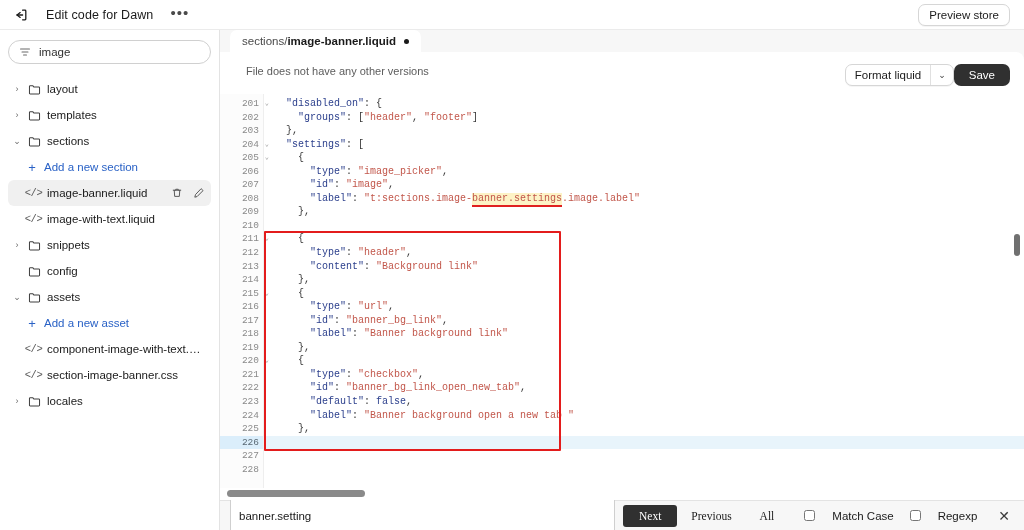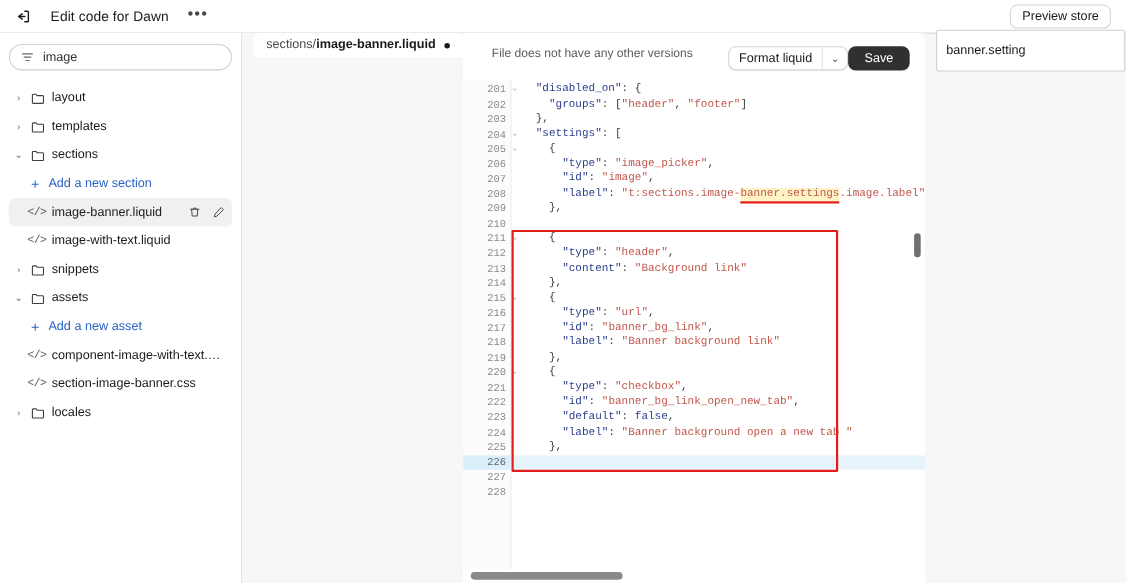--- a/index.html
+++ b/index.html
@@ -84,21 +84,21 @@
     font-family: "Liberation Mono", monospace;
   }
   .tree-label { white-space: nowrap; overflow: hidden; text-overflow: ellipsis; }
   .tree-row.indent1 { padding-left: 18px; }
   .add-row { color: #2a62c6; }
   .add-plus { width: 12px; flex:0 0 12px; text-align:center; font-size: 13px; color:#2a62c6; }
   .row-actions { margin-left: auto; display: flex; gap: 10px; align-items: center; }
   .row-actions span { color: #4a4a4a; display:flex; align-items:center; cursor: pointer; }
 
   
-  .main { flex: 1 1 auto; display: flex; flex-direction: row; min-width: 0; background: #f7f7f7; position: relative; }
+  .main { flex: 1 1 auto; display: flex; flex-direction: column; min-width: 0; background: #f7f7f7; position: relative; }
 
   .tabstrip { height: 22px; flex: 0 0 22px; display: flex; align-items: flex-end; padding-left: 10px; }
   .tab {
     background: #fff; border-radius: 7px 7px 0 0;
     height: 22px; display: flex; align-items: center; gap: 8px;
     padding: 0 12px; font-size: 11.5px; color: #4a4a4a; cursor: pointer;
   }
   .tab b { color: #1a1a1a; font-weight: 700; }
   .tab-path { white-space: nowrap; }
   .dirty-dot { width: 5px; height: 5px; border-radius: 50%; background: #1a1a1a; flex:0 0 5px; }
@@ -280,20 +280,29 @@
             <span class="tree-label">image-with-text.liquid</span>
           </div>
           <div class="tree-row">
             <span class="chev">›</span>
             <span class="folder-icon">
               <svg width="13" height="13" viewBox="0 0 16 16" fill="none" stroke="#3f3f3f" stroke-width="1.25" stroke-linejoin="round">
                 <path d="M1.8 12.6V4.2a.9.9 0 0 1 .9-.9h3.1l1.3 1.5h6.2a.9.9 0 0 1 .9.9v6.9a.9.9 0 0 1-.9.9H2.7a.9.9 0 0 1-.9-.9z"></path>
               </svg>
             </span>
             <span class="tree-label">snippets</span>
+          </div>
+          <div class="tree-row">
+            <span class="chev blank">›</span>
+            <span class="folder-icon">
+              <svg width="13" height="13" viewBox="0 0 16 16" fill="none" stroke="#3f3f3f" stroke-width="1.25" stroke-linejoin="round">
+                <path d="M1.8 12.6V4.2a.9.9 0 0 1 .9-.9h3.1l1.3 1.5h6.2a.9.9 0 0 1 .9.9v6.9a.9.9 0 0 1-.9.9H2.7a.9.9 0 0 1-.9-.9z"></path>
+              </svg>
+            </span>
+            <span class="tree-label">config</span>
           </div>
           <div class="tree-row">
             <span class="chev">⌄</span>
             <span class="folder-icon">
               <svg width="13" height="13" viewBox="0 0 16 16" fill="none" stroke="#3f3f3f" stroke-width="1.25" stroke-linejoin="round">
                 <path d="M1.8 12.6V4.2a.9.9 0 0 1 .9-.9h3.1l1.3 1.5h6.2a.9.9 0 0 1 .9.9v6.9a.9.9 0 0 1-.9.9H2.7a.9.9 0 0 1-.9-.9z"></path>
               </svg>
             </span>
             <span class="tree-label">assets</span>
           </div>

